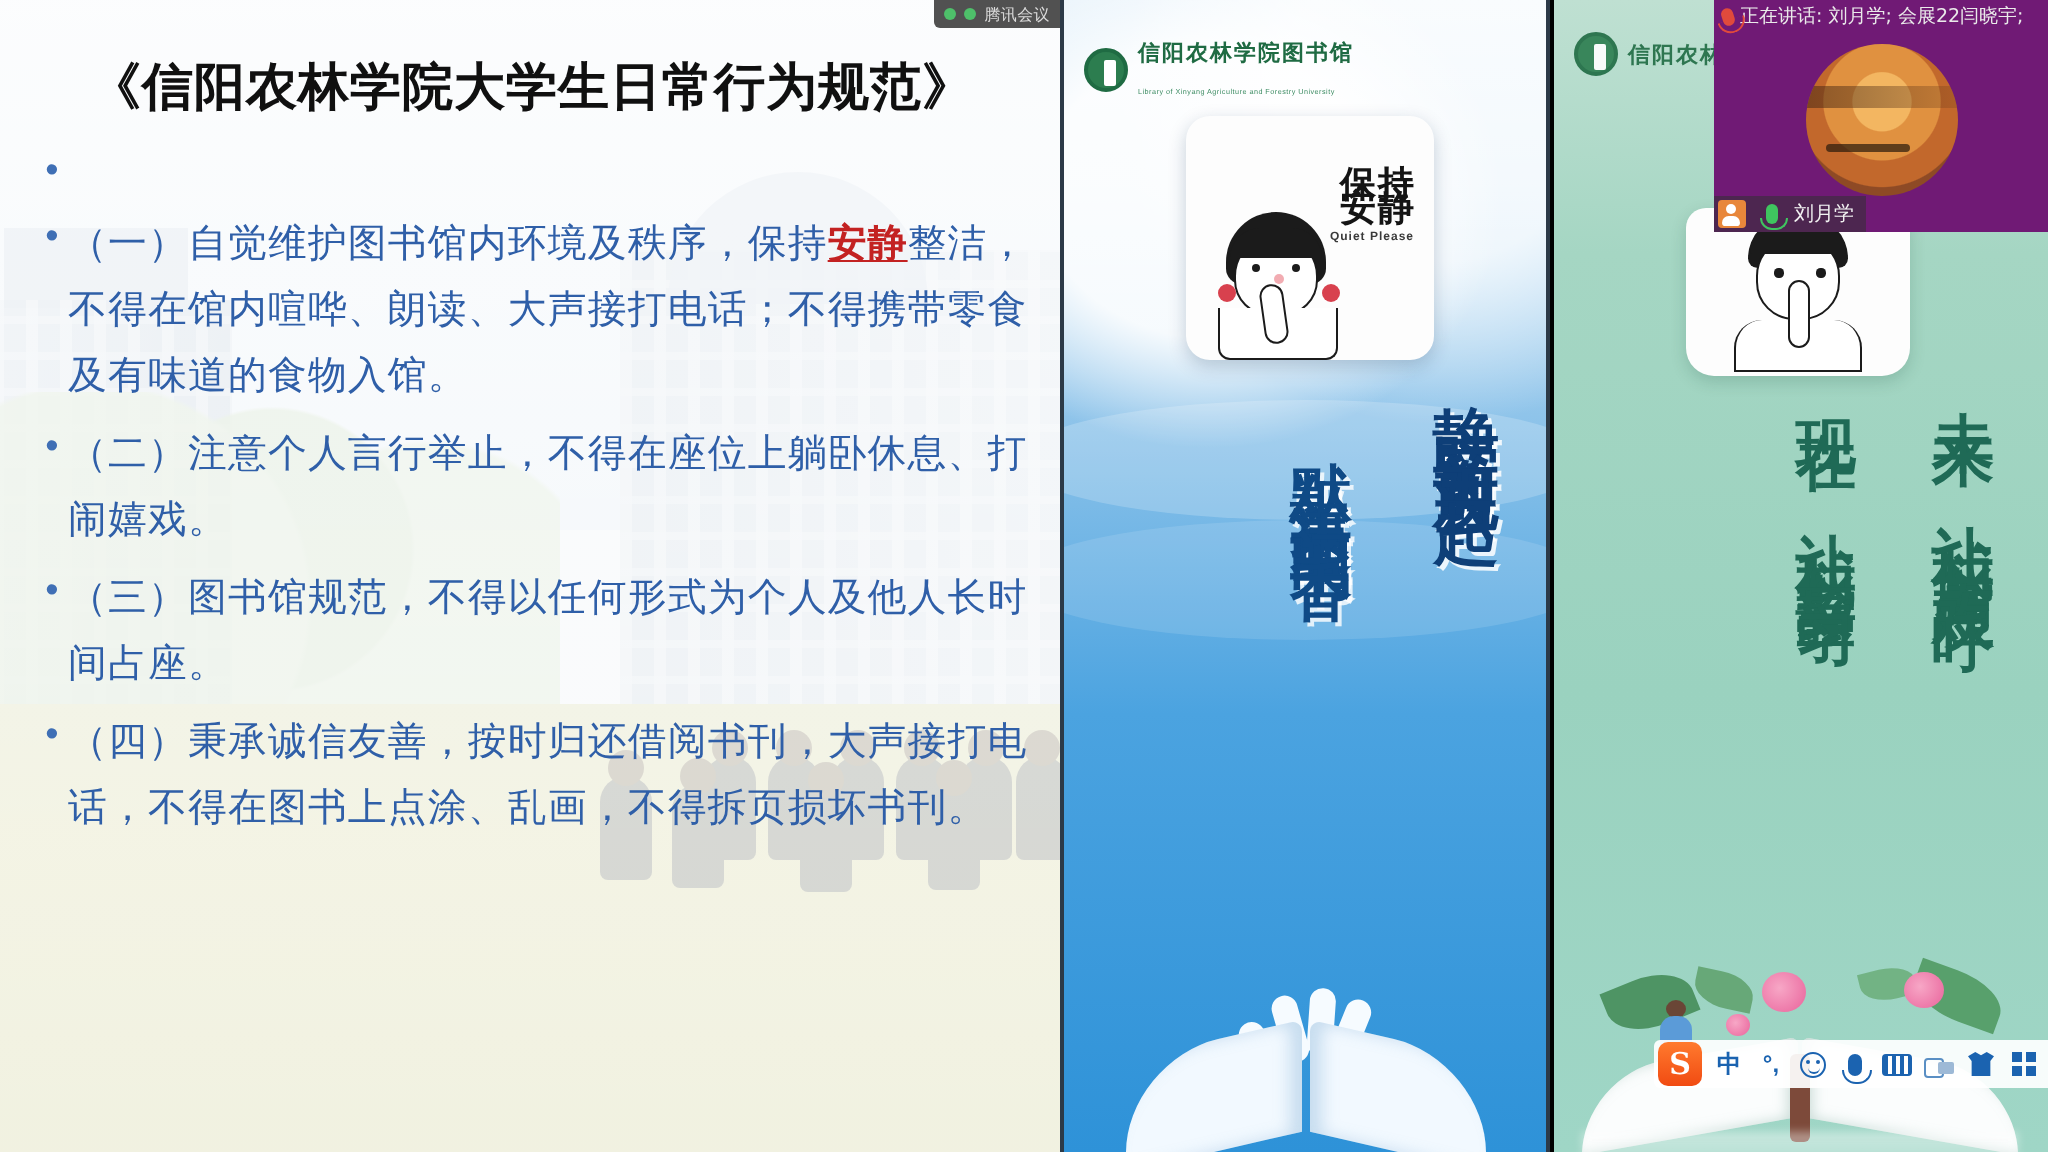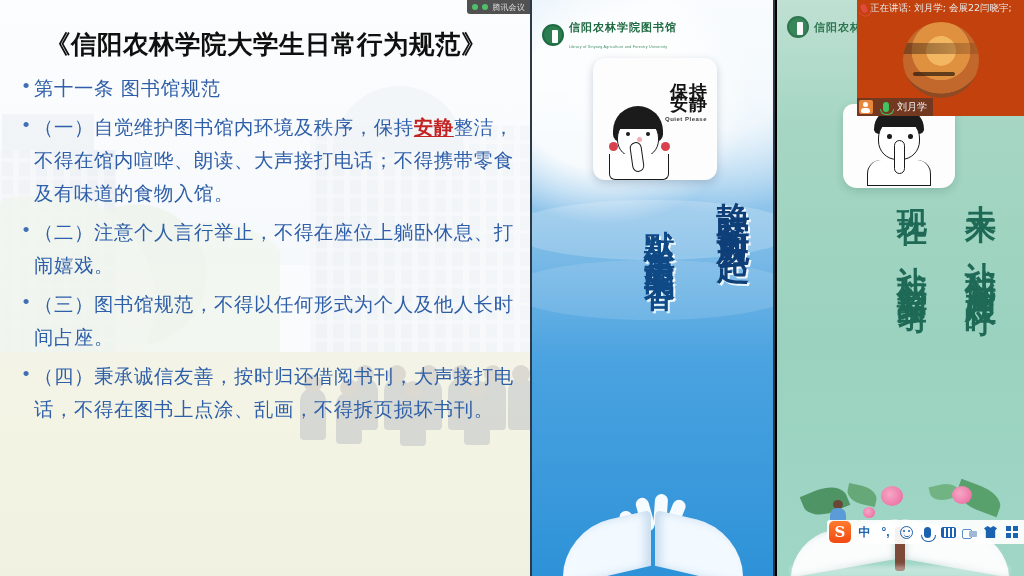--- a/index.html
+++ b/index.html
@@ -212,21 +212,21 @@
                linear-gradient(#1b63b0,#1b63b0) 0 7px/5px 5px no-repeat,
                linear-gradient(#1b63b0,#1b63b0) 7px 7px/5px 5px no-repeat; }
   .tools { width:15px; height:11px; position:relative; }
   .tools:before { content:""; position:absolute; left:0; top:2px; width:8px; height:8px;
     border:1.5px solid #5a8fc4; border-radius:2px; }
   .tools:after { content:""; position:absolute; left:7px; top:4px; width:8px; height:6px;
     background:#9db9d6; border-radius:1px; }
 
   
   #tile { position:absolute; right:0; top:0; width:167px; height:116px;
-    background:#c2410c; overflow:hidden; }
+    background:#701a75; overflow:hidden; }
   #tileBanner { position:absolute; left:0; top:0; width:100%; height:17px;
     display:flex; align-items:center; gap:3px; padding-left:4px; }
   .mic-red { width:6px; height:9px; border-radius:3px; background:#e04a3c;
     position:relative; flex:0 0 6px; transform:rotate(-18deg); }
   .mic-red:after { content:""; position:absolute; left:-3px; top:6px; width:12px; height:6px;
     border:1.5px solid #e04a3c; border-top:none; border-radius:0 0 8px 8px; }
   #tileSpeaker { color:#eaeaea; font-size:9.5px; white-space:nowrap; overflow:hidden;
     font-family:"DejaVu Sans",sans-serif; }
   #tileVideo { position:absolute; left:50%; top:22px; transform:translateX(-50%);
     width:76px; height:76px; border-radius:50%; overflow:hidden;
@@ -277,21 +277,20 @@
         <i style="left:300px;bottom:-10px"></i>
     </div>
     <div class="haze"></div>
 
     <div id="slideText">
       <div class="slide-title">《信阳农林学院大学生日常行为规范》</div>
 
       <ul class="blist">
         <li class="bitem">
           <span class="bdot">•</span>
-          <span class="btxt">第十一条 图书馆规范</span>
         </li>
         <li class="bitem">
           <span class="bdot">•</span>
           <span class="btxt"><span>（一）自觉维护图书馆内环境及秩序，保持</span><span class="hl">安静</span><span>整洁，不得在馆内喧哗、朗读、大声接打电话；不得携带零食及有味道的食物入馆。</span></span>
         </li>
         <li class="bitem">
           <span class="bdot">•</span>
           <span class="btxt">（二）注意个人言行举止，不得在座位上躺卧休息、打闹嬉戏。</span>
         </li>
         <li class="bitem">

